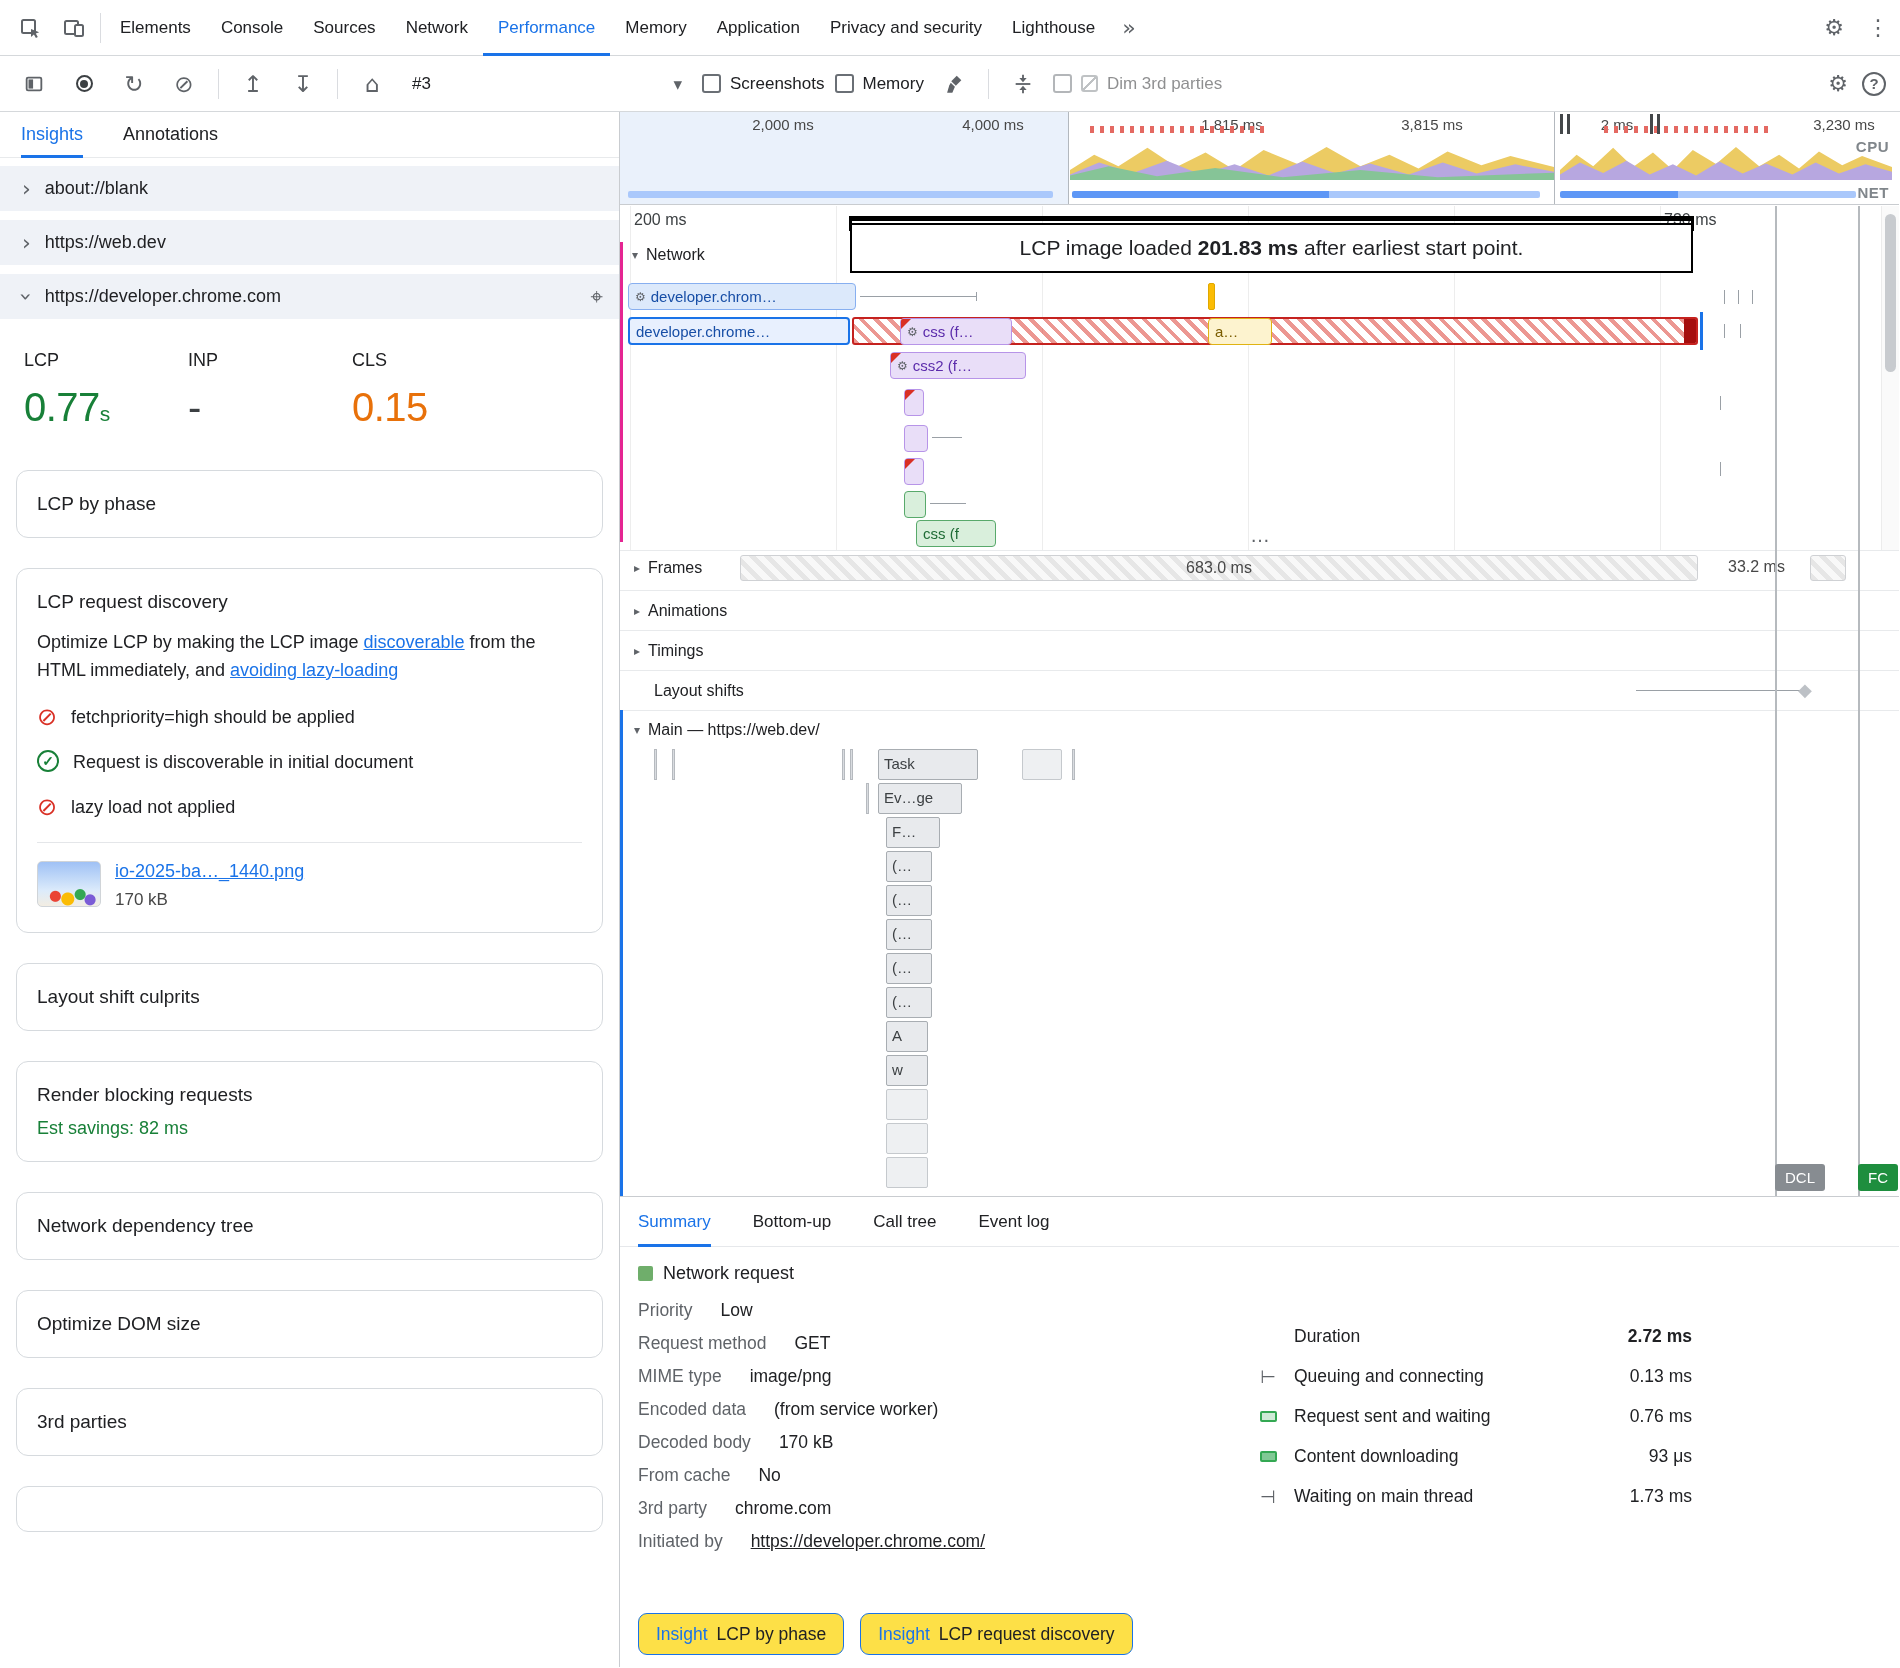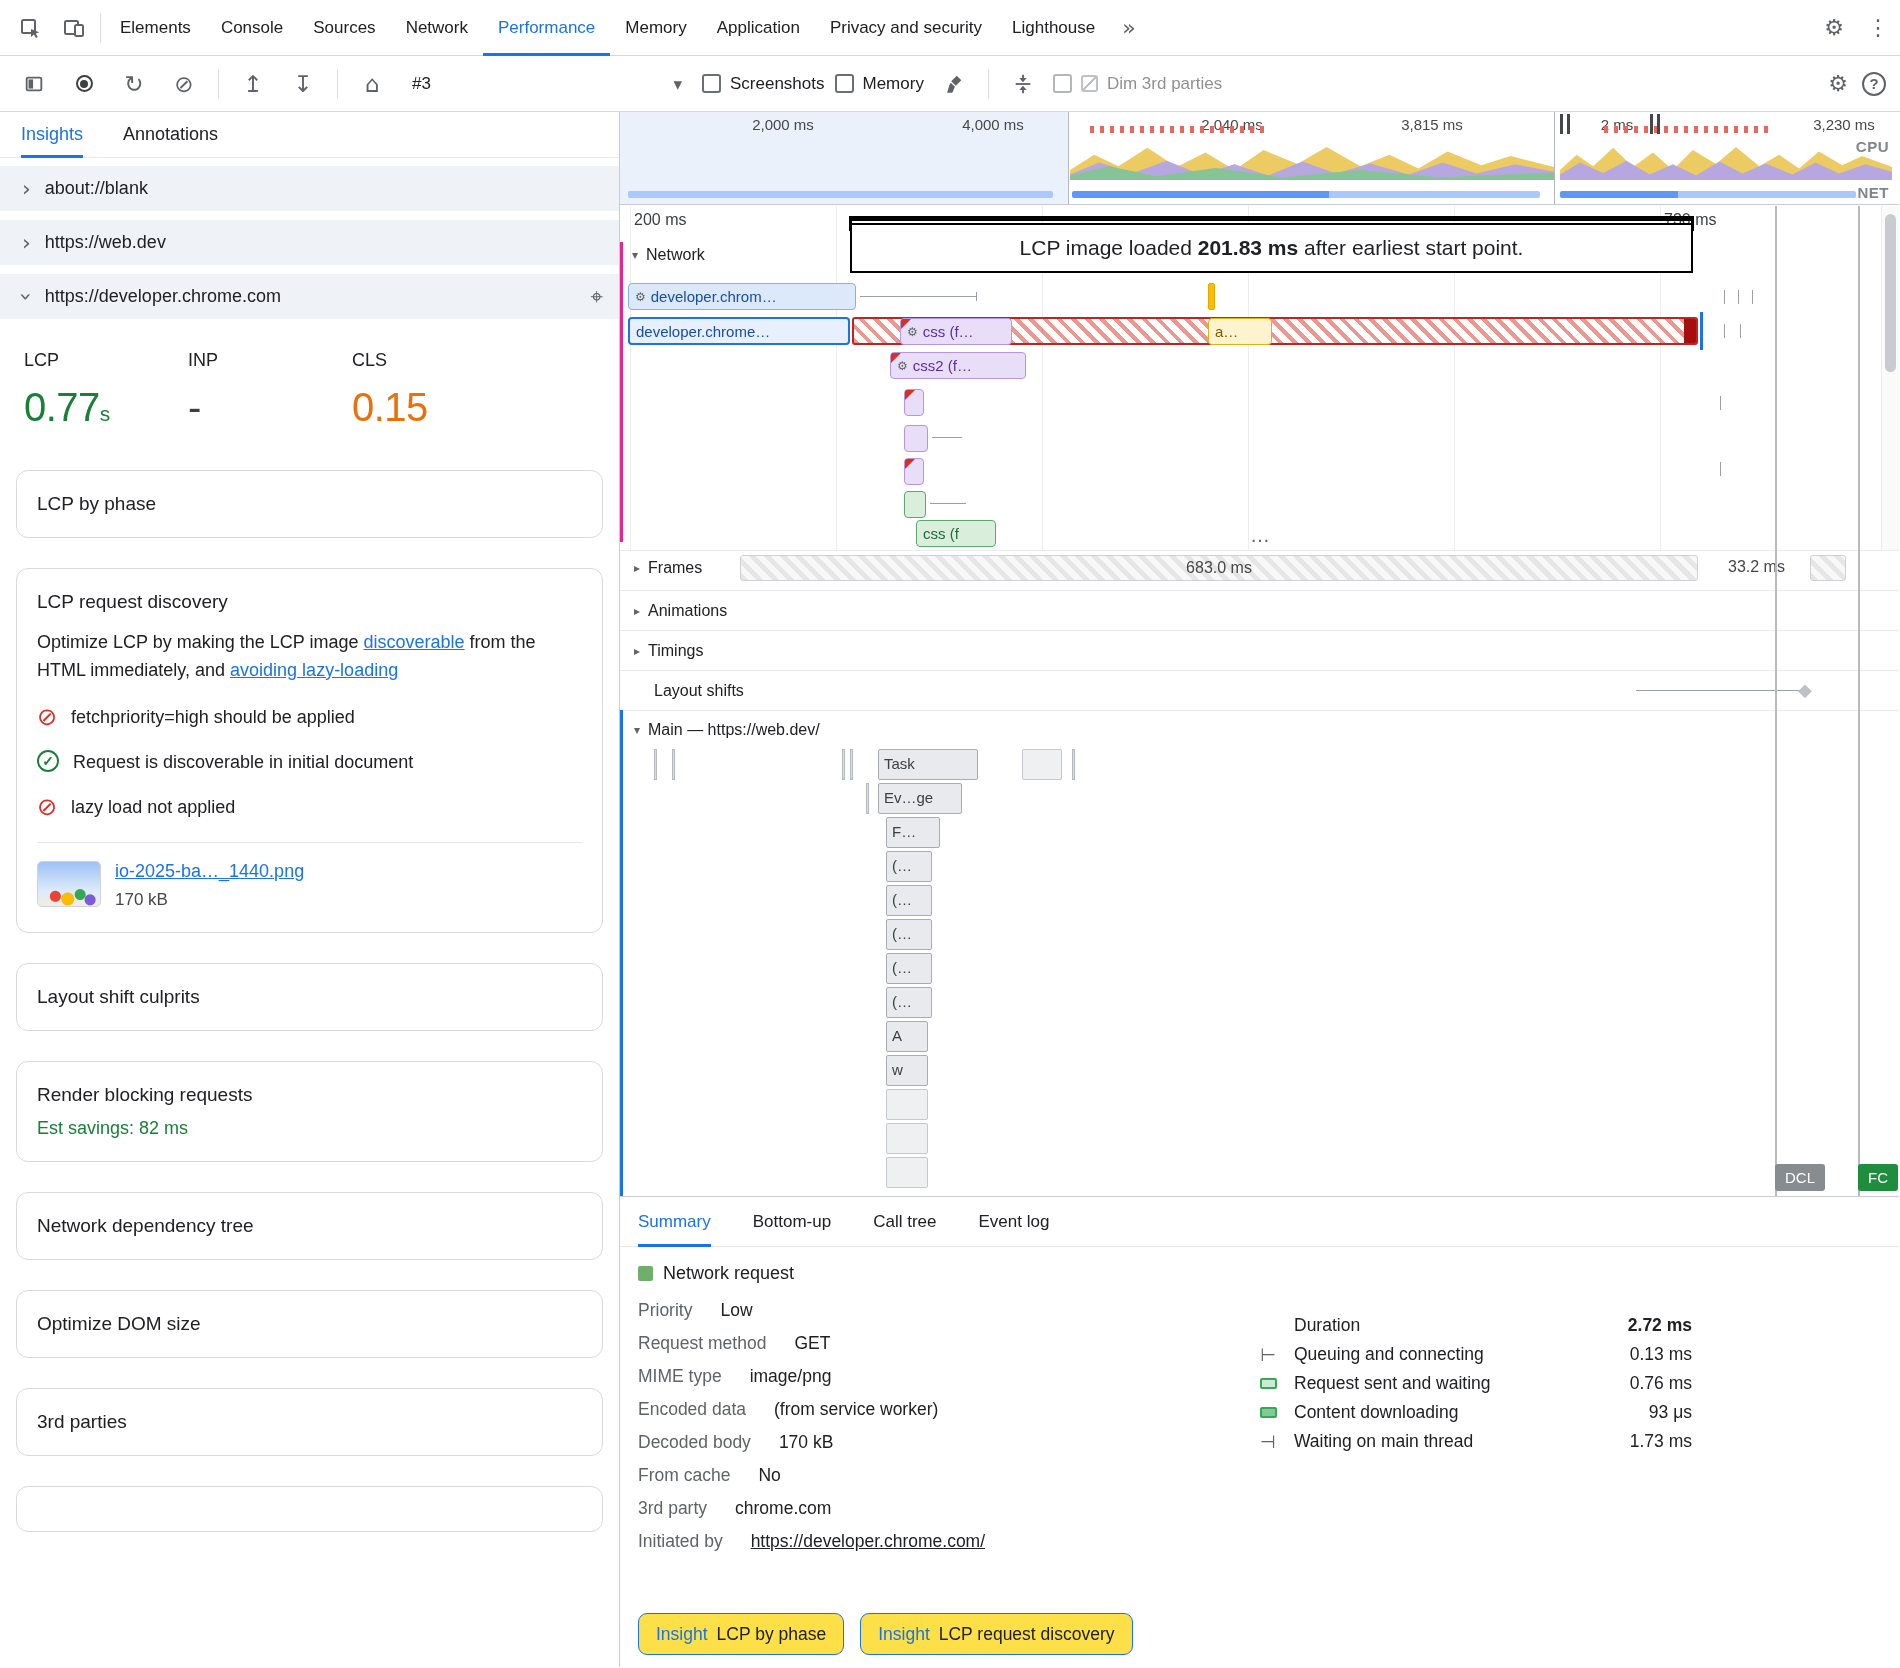--- a/index.html
+++ b/index.html
@@ -138,21 +138,21 @@
   .sum-tab.active { color:#1a73e8; box-shadow:inset 0 -3px 0 #1a73e8; font-weight:500; }
   .sum-body { position:relative; height:420px; padding:16px 0 0 18px; }
   .sum-title { display:flex; align-items:center; gap:10px; font-size:18px; color:#202124; }
   .swatch { width:15px; height:15px; border-radius:2px; background:#6fae6b; }
   .sum-url { margin-top:14px; font-size:17.5px; }
   .sum-fields { margin-top:16px; }
   .f-row { display:flex; gap:28px; margin-bottom:12px; font-size:17.5px; }
   .f-label { color:#5f6368; }
   .f-value { color:#202124; }
   .timing { position:absolute; left:640px; top:64px; width:432px; }
-  .t-row { display:flex; align-items:center; height:29px; font-size:17.5px; }
+  .t-row { display:flex; align-items:center; height:29px; font-size:17.5px;margin-top:11px; }
   .t-ic { width:34px; display:flex; align-items:center; color:#5f6368; font-family:"DejaVu Sans",sans-serif; font-size:18px; }
   .t-label { flex:1; color:#202124; }
   .t-val { width:92px; text-align:right; color:#202124; }
   .t-val.bold { font-weight:bold; }
   .sw-out { width:17px; height:11px; border:2px solid #34a853; background:#ceead6; border-radius:2px; }
   .sw-fill { width:17px; height:11px; border:2px solid #34a853; background:#81c995; border-radius:2px; }
   .insight-btns { position:absolute; left:18px; top:366px; display:flex; gap:16px; }
   .ibtn { height:42px; display:flex; align-items:center; gap:9px; padding:0 17px; border:1.5px solid #1a73e8; border-radius:9px; background:#fde047; font-size:17.5px; cursor:pointer; }
   .ibtn .pre { color:#1a73e8; }
   .ibtn .lbl { color:#202124; }
@@ -344,21 +344,21 @@
 
     <main class="perf">
 
       <section class="abs overview">
         <div class="abs ov-left"></div>
         <div class="abs ov-bound" style="left:448px"></div>
         <div class="abs ov-bound" style="left:934px"></div>
 
         <span class="abs ov-label" style="left:163px">2,000 ms</span>
         <span class="abs ov-label" style="left:373px">4,000 ms</span>
-        <span class="abs ov-label" style="left:612px">2,040 ms</span>
+        <span class="abs ov-label" style="left:612px">1,815 ms</span>
         <span class="abs ov-label" style="left:812px">3,815 ms</span>
         <span class="abs ov-label" style="left:997px">2 ms</span>
         <span class="abs ov-label" style="left:1224px">3,230 ms</span>
 
         <div class="abs redticks" style="left:470px;top:14px;width:180px"></div>
         <div class="abs redticks" style="left:984px;top:14px;width:170px"></div>
 
         <div class="abs cpuwave" style="left:450px;top:22px;width:484px;height:46px">
           <div class="wv y"></div>
             <div class="wv p"></div>

